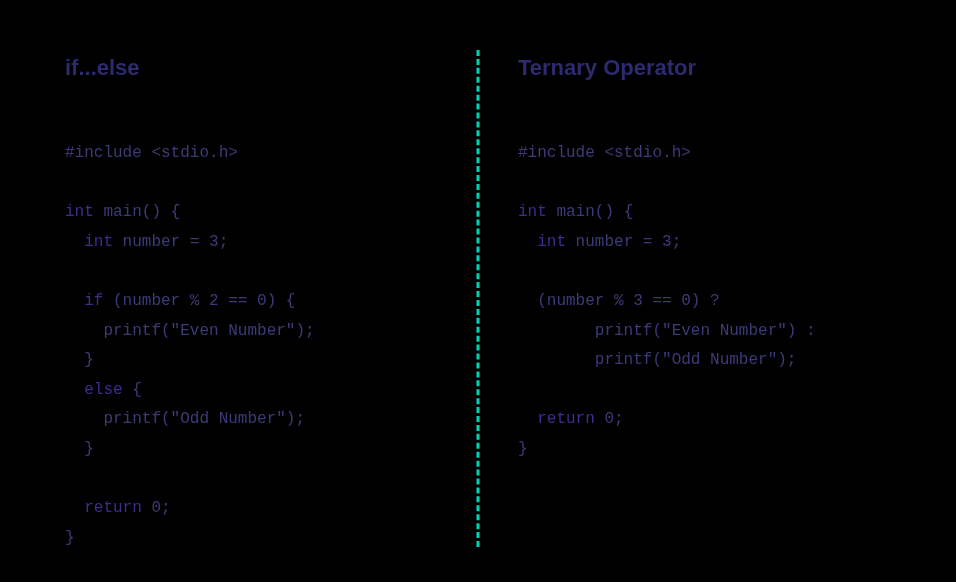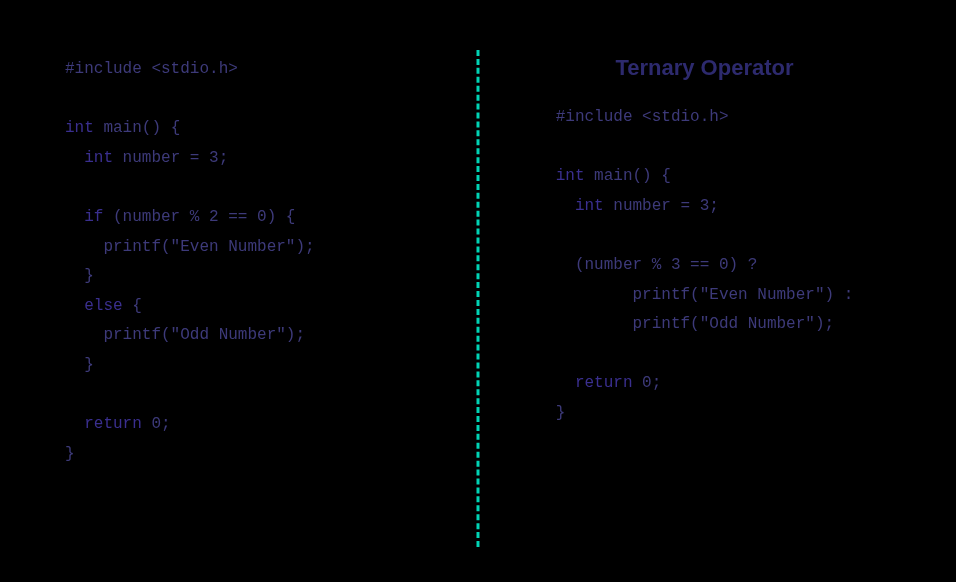--- a/index.html
+++ b/index.html
@@ -19,52 +19,53 @@
     .panel {
       flex: 1;
       display: flex;
       flex-direction: column;
     }
     .panel-left {
       padding-right: 40px;
     }
     .panel-right {
       padding-left: 40px;
-      align-items: center;
     }
     .title {
       font-family: Arial, Helvetica, sans-serif;
       font-size: 22px;
       font-weight: bold;
       color: #2d2a6e;
       margin-bottom: 22px;
     }
     .code {
       font-size: 16px;
       line-height: 1.85;
       color: #3d3a7a;
       white-space: pre;
+      margin-top: 36px;
     }
     .divider {
       position: absolute;
       left: 50%;
       top: 50px;
       bottom: 35px;
       width: 0;
       border-left: 3px dashed #00d4b5;
       transform: translateX(-50%);
     }
     .kw {
       color: #3a2f8f;
     }
   </style>
 </head>
 <body>
 
 <div class="panel panel-left">
+  <div class="title">if...else</div>
   <div class="code"><span>#include &lt;stdio.h&gt;</span>
 <span></span>
 <span class="kw">int</span><span> main() {</span>
 <span class="kw">  int</span><span> number = 3;</span>
 <span></span>
 <span class="kw">  if</span><span> (number % 2 == 0) {</span>
 <span>    printf("Even Number");</span>
 <span>  }</span>
 <span class="kw">  else</span><span> {</span>
 <span>    printf("Odd Number");</span>

